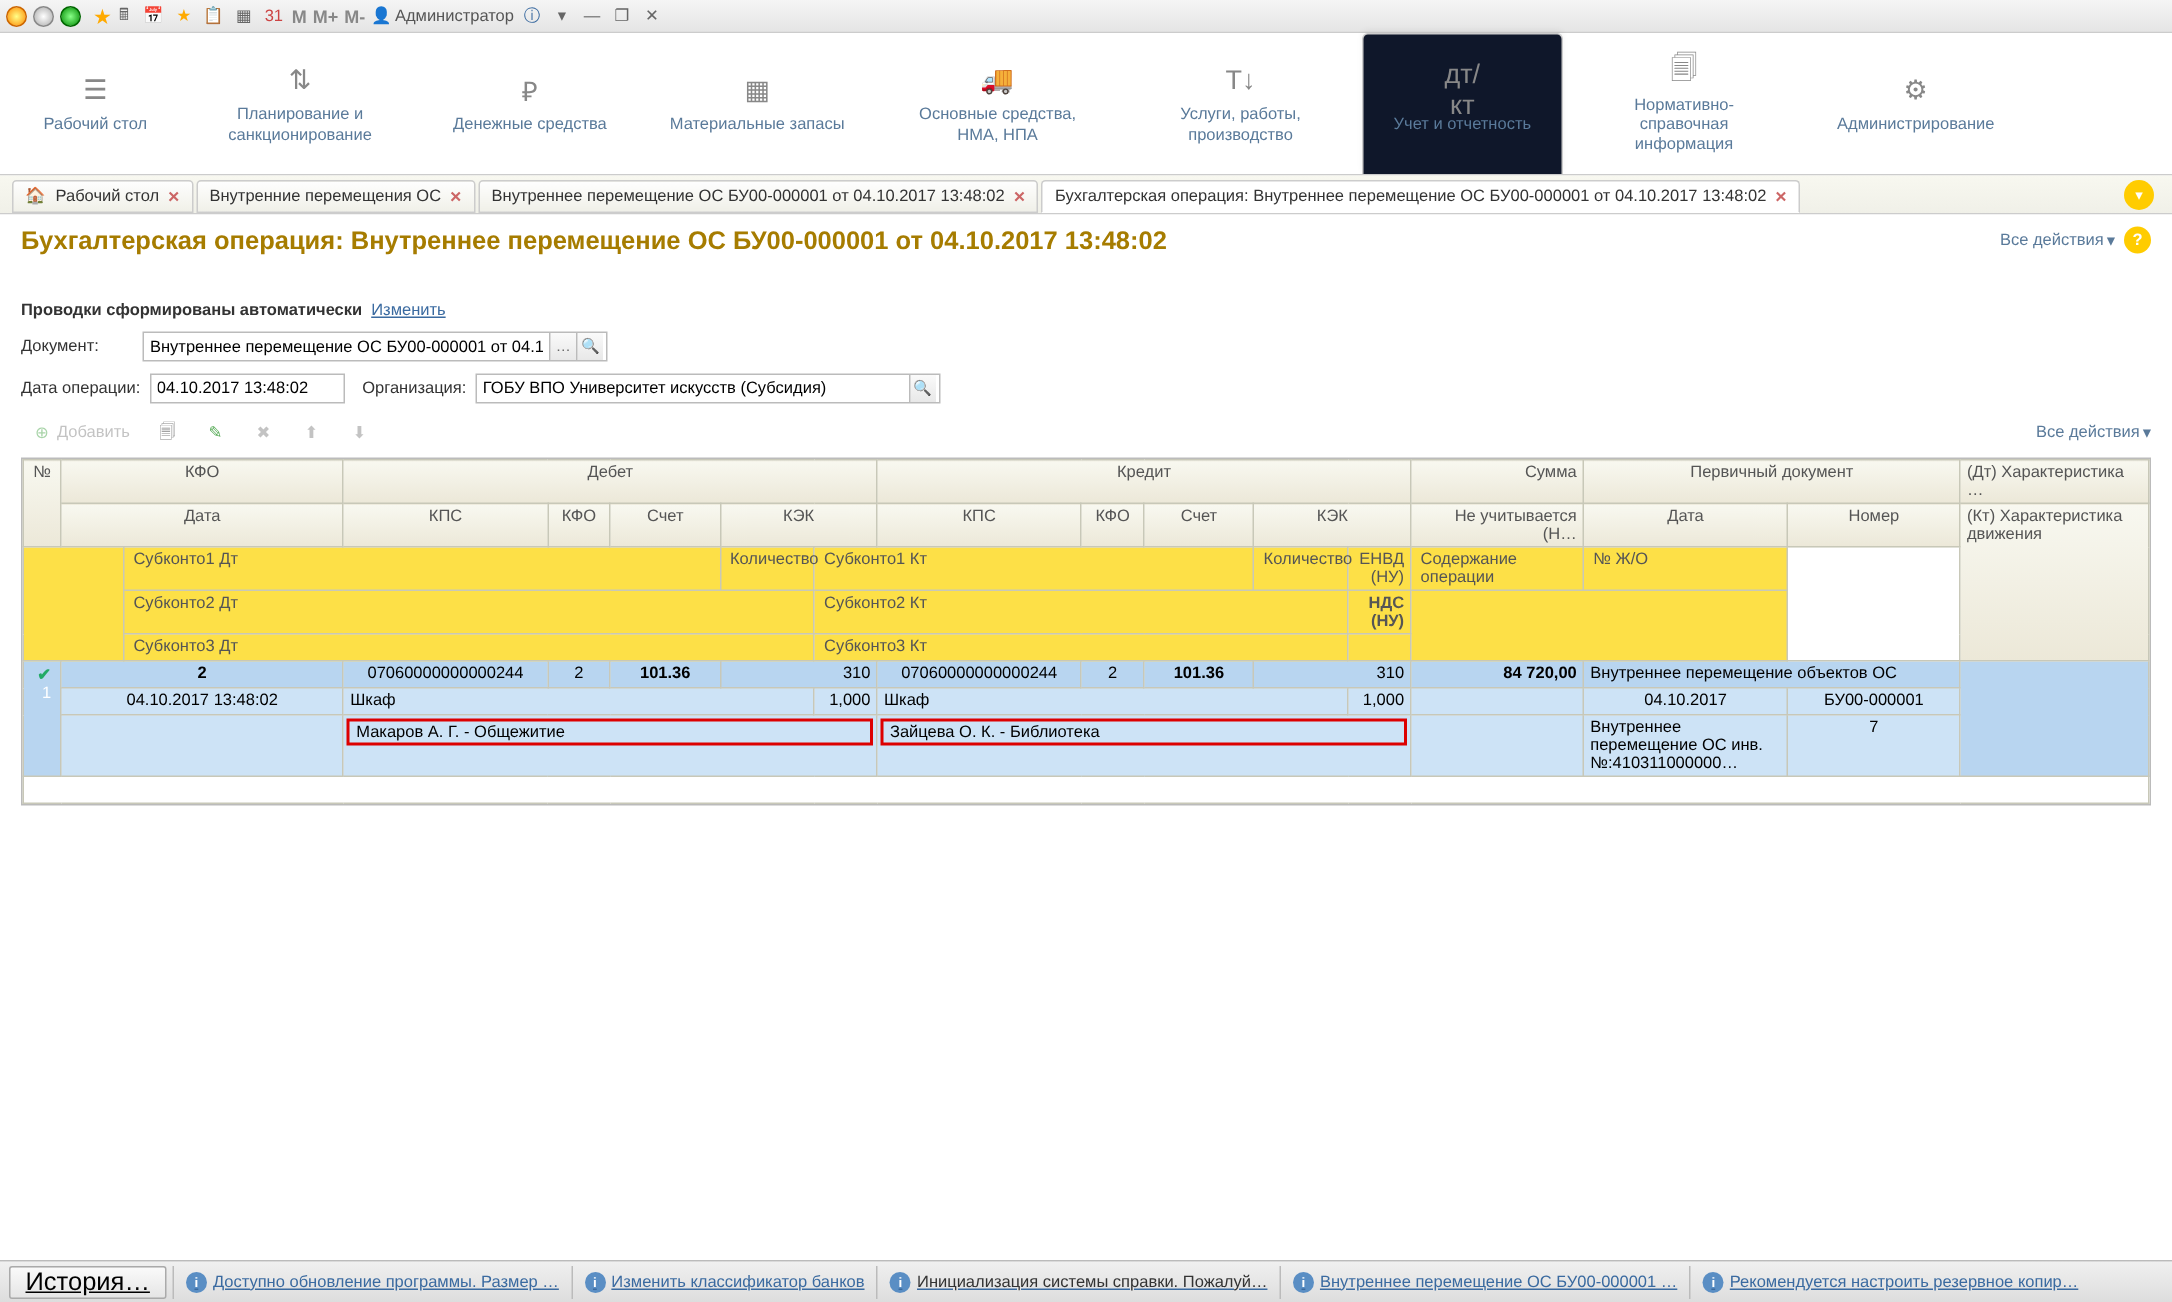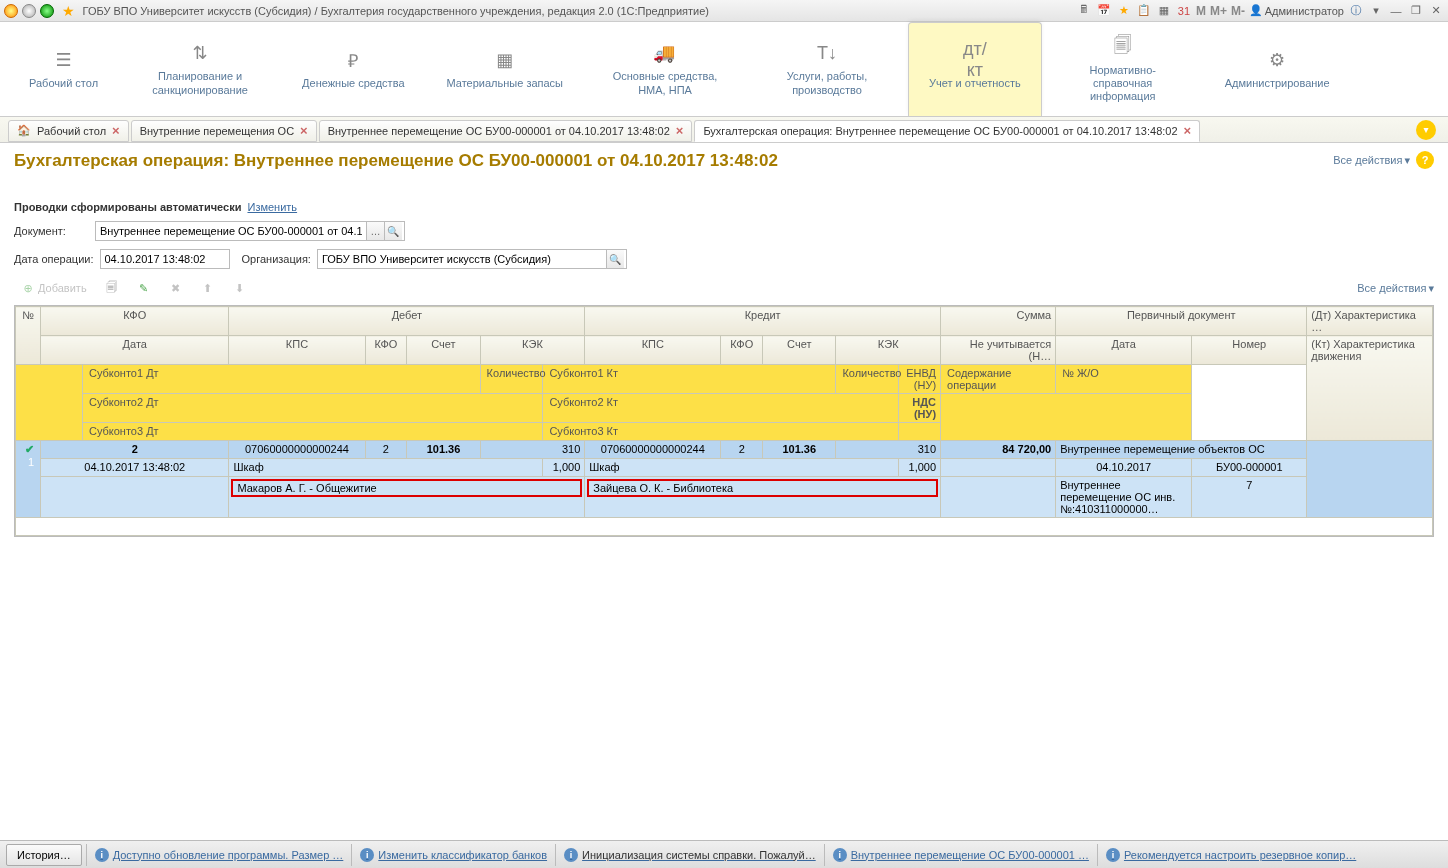--- a/index.html
+++ b/index.html
@@ -16,21 +16,21 @@
 .tb-star { color:#fa0; font-size:14px; margin-left:4px;}
 .titlebar-title { margin-left: 8px; color: #555; font-size: 11px; flex: 1; }
 .titlebar-right { display: flex; align-items: center; gap: 4px; }
 .tb-icon { width:16px; height:16px; display:inline-flex; align-items:center; justify-content:center; font-size:11px; color:#666; border:1px solid transparent; }
 .tb-m { font-weight:bold; color:#888; font-size:12px;}
 .tb-user { color:#555; display:flex; align-items:center; gap:2px;}
 
 
 .sections { height: 95px; background: #fff; border-bottom: 1px solid #ccc; display: flex; align-items: stretch; padding: 0 8px; }
 .section-item { display: flex; flex-direction: column; align-items: center; justify-content: center; padding: 4px 20px; color: #5a7a9a; font-size: 11px; text-align: center; cursor: pointer; border: 1px solid transparent; border-bottom:none; position:relative;}
-.section-item.active { border-color: #ccc; background:#fef9c3; border-radius:4px 4px 0 0; box-shadow: 0 -2px 4px rgba(0,0,0,0.05);}
+.section-item.active { border-color: #ccc; background:#0f172a; border-radius:4px 4px 0 0; box-shadow: 0 -2px 4px rgba(0,0,0,0.05);}
 .section-icon { width:22px; height:22px; margin-bottom:6px; color:#888; display:flex; align-items:center; justify-content:center; font-size:18px;}
 .section-label { line-height: 1.2; max-width: 120px; }
 
 
 .tabs-row { height: 26px; background: linear-gradient(#f8f8f0,#f0f0e8); border-bottom: 1px solid #ccc; display: flex; align-items: center; padding: 0 8px; gap:2px;}
 .tab { height: 22px; background: linear-gradient(#fefefe,#f0f0e8); border:1px solid #ccc; border-radius:3px 3px 0 0; display:flex; align-items:center; padding:0 8px; gap:6px; font-size:11px; color:#333; cursor:pointer; position:relative; top:1px;}
 .tab.active { background:#fff; border-bottom-color:#fff;}
 .tab-close { color:#c66; font-weight:bold; font-size:13px; cursor:pointer; }
 .tab-icon { width:14px; height:14px; display:inline-flex; align-items:center; justify-content:center;}
 .tabs-spacer {flex:1;}
@@ -72,37 +72,36 @@
 .grid td.rnum { background:#3b6fa8; color:#fff; text-align:right; padding-right:6px;}
 .grid td.center{text-align:center;}
 .grid td.right{text-align:right;}
 .grid td.bold{font-weight:bold;}
 .redbox { border:2px solid #d00; padding:1px 4px; display:block; min-height:16px;}
 .check { color:#2a6; font-weight:bold;}
 .grid-body-blank { height:300px; background:#fff;}
 
 
 .statusbar { height:28px; background:linear-gradient(#f0f0f0,#ddd); border-top:1px solid #bbb; display:flex; align-items:center; padding:0 6px; gap:4px;}
-.status-btn { height:22px; padding:0 10px; background:linear-gradient(#fafafa,#e5e5e5); border:1px solid #aaa; border-radius:2px; font-size:11px; display:flex; align-items:center;}
+.status-btn { height:22px; padding:0 10px; background:linear-gradient(#fafafa,#e5e5e5); border:1px solid #aaa; border-radius:2px; font-size:17px; display:flex; align-items:center;text-decoration:underline;}
 .status-item { height:22px; padding:0 8px; border-left:1px solid #bbb; display:flex; align-items:center; gap:4px; font-size:11px; color:#3a6aa0; text-decoration:underline; cursor:pointer;}
 .status-i { width:14px; height:14px; border-radius:7px; background:#5a8ec4; color:#fff; display:flex; align-items:center; justify-content:center; font-size:9px; font-weight:bold;}
 </style>
 </head>
 <body>
 
 <div class="window">
 
   <div class="titlebar">
     <div class="titlebar-left">
       <div class="tb-btn tb-close"></div>
       <div class="tb-btn tb-min"></div>
       <div class="tb-btn tb-max"></div>
       <span class="tb-star">★</span>
     </div>
-    <div class="titlebar-title">ГОБУ ВПО Университет искусств (Субсидия) / Бухгалтерия государственного учреждения, редакция 2.0  (1С:Предприятие)</div>
     <div class="titlebar-right">
       <span class="tb-icon">🖩</span>
       <span class="tb-icon">📅</span>
       <span class="tb-icon" style="color:#fa0;">★</span>
       <span class="tb-icon">📋</span>
       <span class="tb-icon">▦</span>
       <span class="tb-icon" style="color:#c44;">31</span>
       <span class="tb-m">M</span>
       <span class="tb-m">M+</span>
       <span class="tb-m">M-</span>

